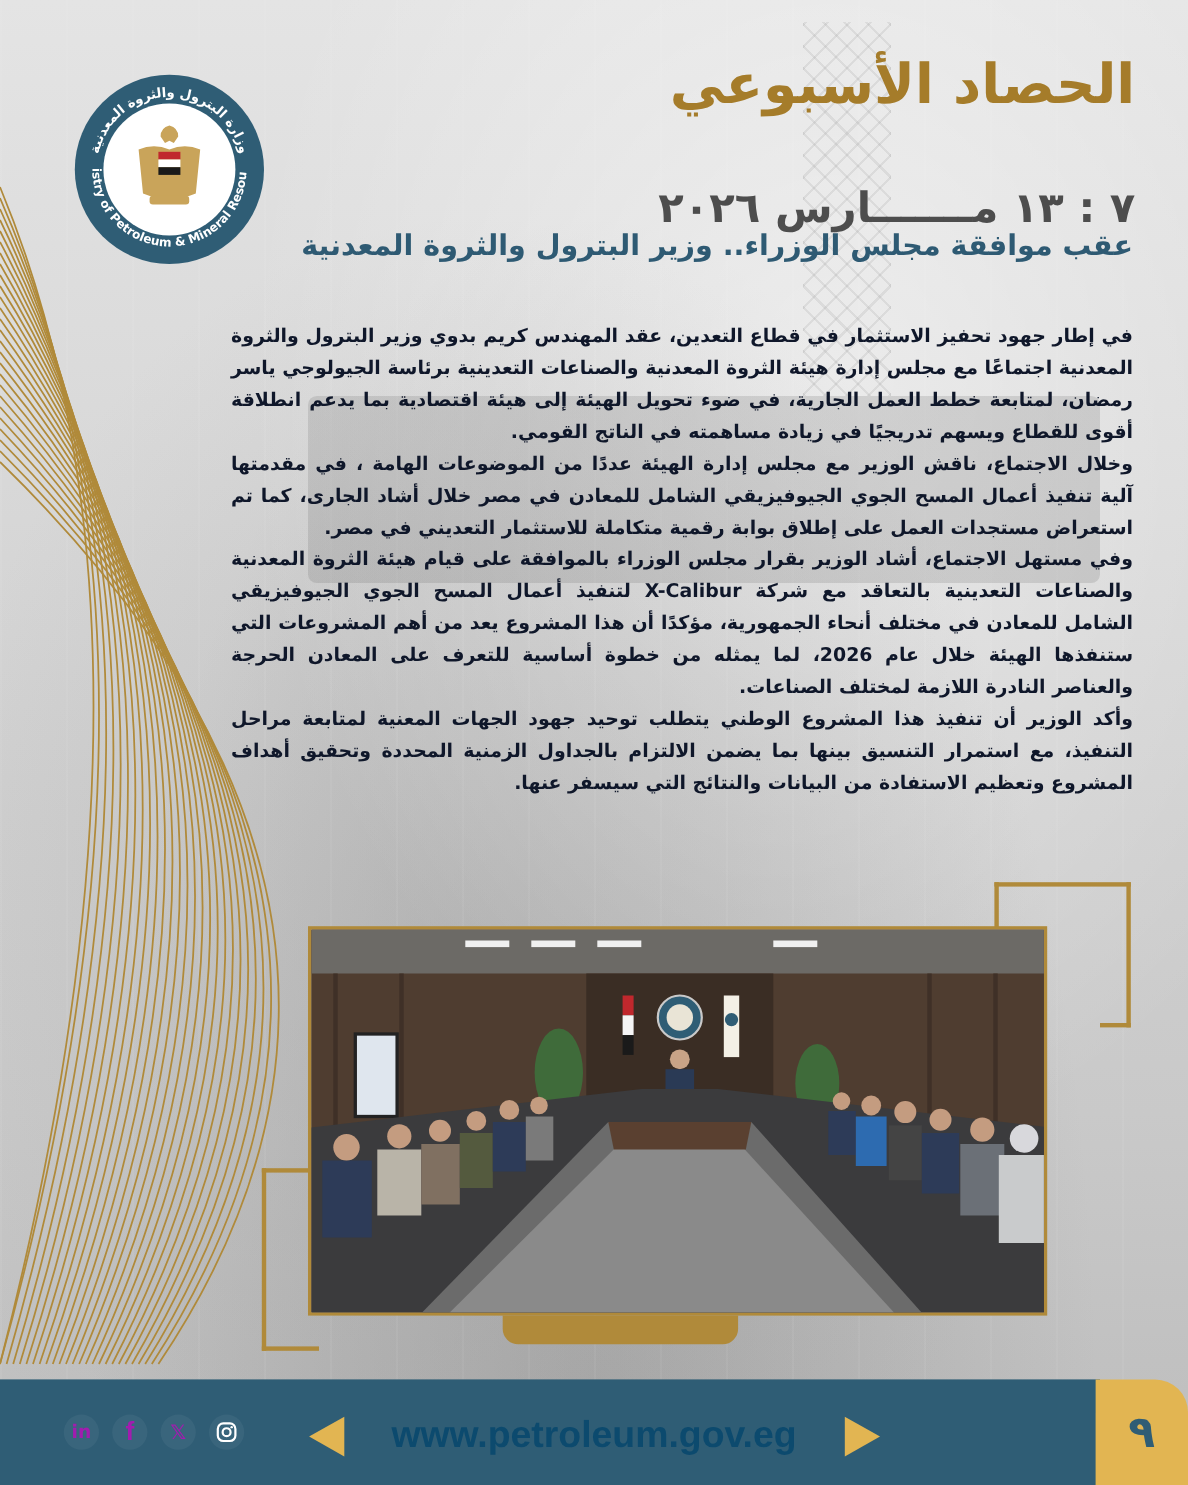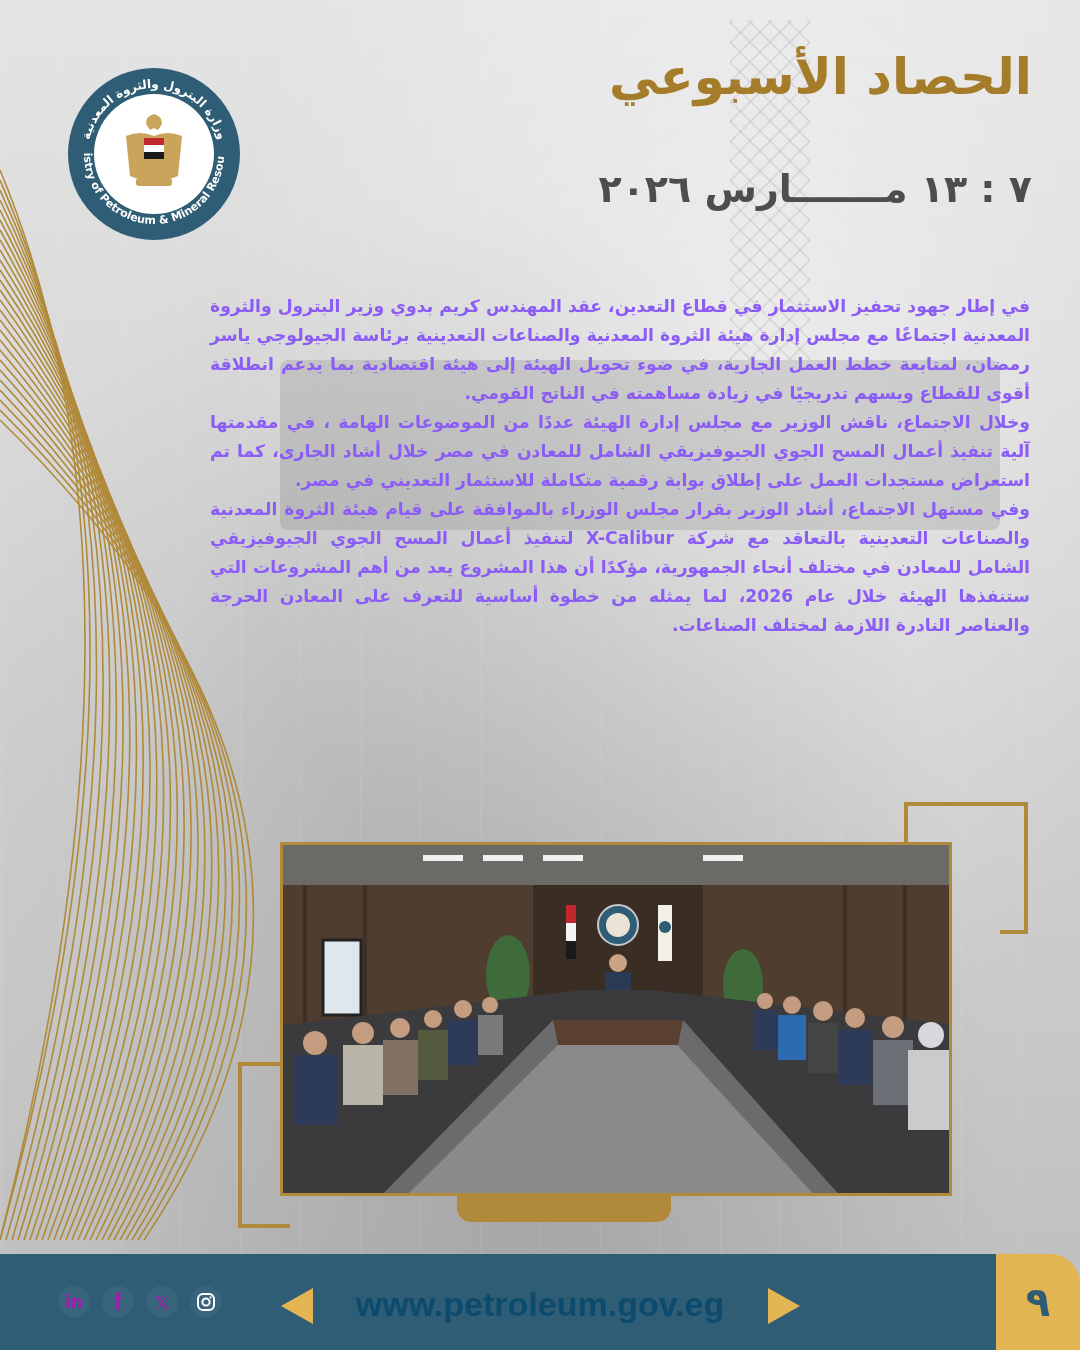--- a/index.html
+++ b/index.html
@@ -43,21 +43,21 @@
       position: absolute; right: 48px; top: 140px;
       color: #4d4d4d; font-weight: bold; font-size: 38px; line-height: 1; direction: rtl; margin-top: 30px;
     }
     .headline {
       position: absolute; right: 50px; top: 206px; width: 840px;
       color: #2e5a73; font-weight: bold; font-size: 26px; line-height: 36px;
       direction: rtl; text-align: right;
     }
     .body-text {
       position: absolute; right: 50px; top: 292px; width: 820px;
-      color: #8b5cf6; font-weight: bold; font-size: 17.2px; line-height: 29px;
+      color: #0f172a; font-weight: bold; font-size: 17.2px; line-height: 29px;
       direction: rtl; text-align: justify; text-align-last: right;
     }
     .body-text p { margin: 0; }
     .frame-tr2 { position: absolute; left: 904px; top: 802px; width: 4px; height: 42px; background: #b08a3a; }
     .frame-tr3 { position: absolute; left: 1024px; top: 802px; width: 4px; height: 132px; background: #b08a3a; }
     .frame-tr4 { position: absolute; left: 1000px; top: 930px; width: 28px; height: 4px; background: #b08a3a; }
     .frame-bl { position: absolute; left: 238px; top: 1062px; width: 4px; height: 166px; background: #b08a3a; }
     .frame-bl2 { position: absolute; left: 238px; top: 1224px; width: 52px; height: 4px; background: #b08a3a; }
     .frame-bl3 { position: absolute; left: 238px; top: 1062px; width: 44px; height: 4px; background: #b08a3a; }
     .photo {
@@ -162,26 +162,28 @@
     <rect x="78" y="79" width="20" height="7" fill="#ffffff"></rect>
     <rect x="78" y="86" width="20" height="7" fill="#1a1a1a"></rect>
     <rect x="70" y="112" width="36" height="8" rx="3" fill="#c9a45a"></rect>
   </g>
 </svg>
 
 <div class="title">الحصاد الأسبوعي</div>
 <div class="date">٧ : ١٣ مـــــــارس ٢٠٢٦</div>
 
 <div class="headline">
+  <div>عقب موافقة مجلس الوزراء.. وزير البترول والثروة المعدنية</div>
 </div>
 
 <div class="body-text">
   <p>في إطار جهود تحفيز الاستثمار في قطاع التعدين، عقد المهندس كريم بدوي وزير البترول والثروة المعدنية اجتماعًا مع مجلس إدارة هيئة الثروة المعدنية والصناعات التعدينية برئاسة الجيولوجي ياسر رمضان، لمتابعة خطط العمل الجارية، في ضوء تحويل الهيئة إلى هيئة اقتصادية بما يدعم انطلاقة أقوى للقطاع ويسهم تدريجيًا في زيادة مساهمته في الناتج القومي.</p>
   <p>وخلال الاجتماع، ناقش الوزير مع مجلس إدارة الهيئة عددًا من الموضوعات الهامة ، في مقدمتها آلية تنفيذ أعمال المسح الجوي الجيوفيزيقي الشامل للمعادن في مصر خلال أشاد الجارى، كما تم استعراض مستجدات العمل على إطلاق بوابة رقمية متكاملة للاستثمار التعديني في مصر.</p>
   <p>وفي مستهل الاجتماع، أشاد الوزير بقرار مجلس الوزراء بالموافقة على قيام هيئة الثروة المعدنية والصناعات التعدينية بالتعاقد مع شركة X-Calibur لتنفيذ أعمال المسح الجوي الجيوفيزيقي الشامل للمعادن في مختلف أنحاء الجمهورية، مؤكدًا أن هذا المشروع يعد من أهم المشروعات التي ستنفذها الهيئة خلال عام 2026، لما يمثله من خطوة أساسية للتعرف على المعادن الحرجة والعناصر النادرة اللازمة لمختلف الصناعات.</p>
+  <p>وأكد الوزير أن تنفيذ هذا المشروع الوطني يتطلب توحيد جهود الجهات المعنية لمتابعة مراحل التنفيذ، مع استمرار التنسيق بينها بما يضمن الالتزام بالجداول الزمنية المحددة وتحقيق أهداف المشروع وتعظيم الاستفادة من البيانات والنتائج التي سيسفر عنها.</p>
 </div>
 
 <div class="frame-tr3"></div>
 <div class="frame-tr4"></div>
 <div style="position:absolute;left:904px;top:802px;width:124px;height:4px;background:#b08a3a"></div>
 <div class="frame-tr2"></div>
 <div class="frame-bl"></div>
 <div class="frame-bl2"></div>
 <div class="frame-bl3"></div>
 

